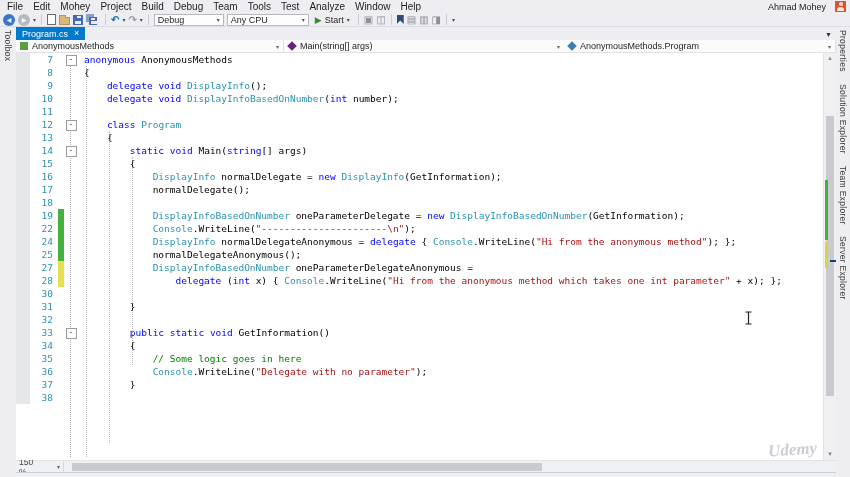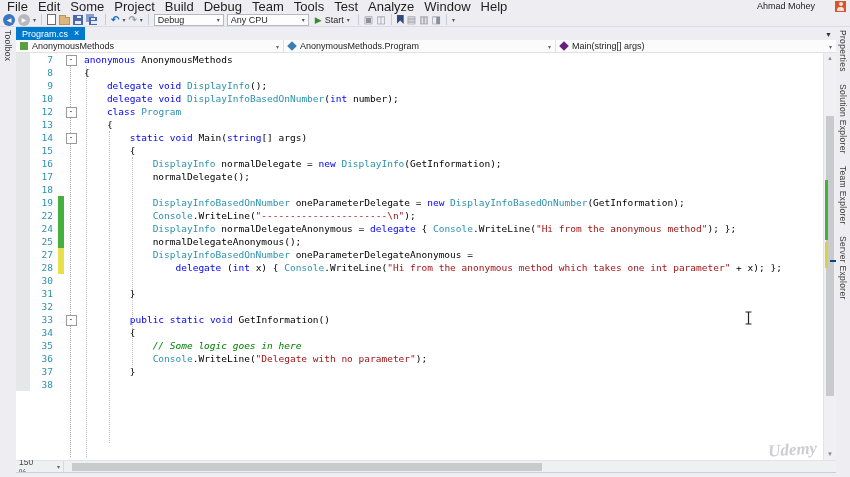--- a/index.html
+++ b/index.html
@@ -2,22 +2,22 @@
 <html><head>
 <meta charset="utf-8">
 <style>
   * { box-sizing: border-box; margin: 0; padding: 0; }
   html,body { width: 850px; height: 477px; overflow: hidden; }
   body { font-family: "Liberation Sans", sans-serif; background: #EEEEF2; color: #1E1E1E; position: relative; }
 
   
   .menubar { height: 13px; display: flex; align-items: center; background: #EEEEF2; padding: 0 2px; }
   .menus { display: flex; align-items: center; height: 100%; }
-  .menu-item { font-size: 13px; padding: 0 5px; line-height: 13px; color: #1E1E1E; cursor: default; }
-  .account { margin-left: auto; display: flex; align-items: flex-start; gap: 20px; padding-right: 2px; }
+  .menu-item { font-size: 10px; padding: 0 5px; line-height: 13px; color: #1E1E1E; cursor: default; }
+  .account { margin-left: auto; display: flex; align-items: center; gap: 9px; padding-right: 2px; }
   .uname { font-size: 9px; color: #1E1E1E; }
   .avatar { width: 11px; height: 11px; background: #D9532B; position: relative; display: inline-block; }
   .avatar::before { content: ""; position: absolute; top: 1px; left: 3.5px; width: 4px; height: 4px; border-radius: 50%; background: #F6E3D7; }
   .avatar::after { content: ""; position: absolute; bottom: 1px; left: 2px; width: 7px; height: 4px; border-radius: 3px 3px 0 0; background: #F6E3D7; }
 
   
   .toolbar { height: 14px; display: flex; align-items: center; gap: 3px; background: #EEEEF2; padding: 0 3px; border-bottom: 1px solid #DCDCE4; }
   .tsep { width: 1px; height: 11px; background: #C9CBD6; margin: 0 2px; flex: none; }
   .circ { width: 12px; height: 12px; border-radius: 50%; display: inline-flex; align-items: center; justify-content: center; font-size: 6px; color: #fff; flex: none; }
   .circ.back { background: #3A76C4; }
@@ -94,21 +94,21 @@
   .fold:not(:empty) { display: flex; align-items: center; justify-content: center; }
   .fold:not(:empty) { position: relative; }
   .fold:not(:empty) { color: #444; }
   .fold:not(:empty) { background: transparent; }
   .fold:not(:empty)::after { content: ""; position: absolute; left: 2px; top: 1.5px; width: 9px; height: 9px; border: 1px solid #9A9A9A; background: #fff; z-index: -1; }
   .code { flex: 1; white-space: pre; overflow: hidden; padding-left: 6px;
           font: 9.5px/13px "DejaVu Sans Mono", monospace; color: #000; }
   .tk-k { color: #0000FF; }
   .tk-t { color: #2B91AF; }
   .tk-s { color: #A31515; }
-  .tk-c { color: #008000; font-style: italic; }
+  .tk-c { color: #008000; }
   .tk-p { color: #000000; }
 
   .watermark { position: absolute; right: 6px; bottom: 0px; font-size: 17px; font-style: italic; font-weight: bold;
                color: rgba(110,110,125,.35); transform: rotate(-4deg); font-family: "Liberation Serif", serif; z-index: 2; }
   .ibeam { position: absolute; left: 728px; top: 258px; z-index: 3; }
 
   
   .vscroll { width: 13px; background: #F0F0F2; border-left: 1px solid #E3E3E6; display: flex; flex-direction: column; }
   .sarrow { font-size: 6px; color: #868999; text-align: center; height: 11px; line-height: 11px; flex: none; }
   .strack { flex: 1; position: relative; }
@@ -128,21 +128,21 @@
 </style>
 </head>
 <body>
 
 <div class="vs">
 
   <header class="menubar">
     <nav class="menus">
         <span class="menu-item">File</span>
         <span class="menu-item">Edit</span>
-        <span class="menu-item">Some</span>
+        <span class="menu-item">Mohey</span>
         <span class="menu-item">Project</span>
         <span class="menu-item">Build</span>
         <span class="menu-item">Debug</span>
         <span class="menu-item">Team</span>
         <span class="menu-item">Tools</span>
         <span class="menu-item">Test</span>
         <span class="menu-item">Analyze</span>
         <span class="menu-item">Window</span>
         <span class="menu-item">Help</span>
       </nav>
@@ -211,28 +211,28 @@
         </div>
         <span class="tab-overflow">▼</span>
       </div>
 
       <div class="navbar">
         <div class="nav-seg s1">
           <span class="nicon proj"></span>
           <span>AnonymousMethods</span>
           <span class="ncaret">▾</span>
         </div>
+        <div class="nav-seg s3">
+          <span class="nicon meth"></span>
+          <span>Main(string[] args)</span>
+          <span class="ncaret">▾</span>
+        </div>
         <div class="nav-seg s2">
           <span class="nicon cls"></span>
           <span>AnonymousMethods.Program</span>
-          <span class="ncaret">▾</span>
-        </div>
-        <div class="nav-seg s3">
-          <span class="nicon meth"></span>
-          <span>Main(string[] args)</span>
           <span class="ncaret">▾</span>
         </div>
       </div>
 
       <div class="editor-wrap">
         <div class="editor">
           <div class="guide outline" style="left:54px;top:10px;height:394px"></div>
           <div class="guide" style="left:70px;top:13px;height:391px"></div>
           <div class="guide" style="left:93px;top:78px;height:312px"></div>
           <div class="guide" style="left:116px;top:104px;height:208px"></div>
@@ -257,20 +257,27 @@
                 <span class="chg"></span>
                 <span class="fold"></span>
                 <span class="code"><span class="tk-p">    </span><span class="tk-k">delegate</span><span class="tk-p"> </span><span class="tk-k">void</span><span class="tk-p"> </span><span class="tk-t">DisplayInfo</span><span class="tk-p">();</span></span>
               </div>
               <div class="line">
                 <span class="glyph"></span>
                 <span class="num">10</span>
                 <span class="chg"></span>
                 <span class="fold"></span>
                 <span class="code"><span class="tk-p">    </span><span class="tk-k">delegate</span><span class="tk-p"> </span><span class="tk-k">void</span><span class="tk-p"> </span><span class="tk-t">DisplayInfoBasedOnNumber</span><span class="tk-p">(</span><span class="tk-k">int</span><span class="tk-p"> number);</span></span>
+              </div>
+              <div class="line">
+                <span class="glyph"></span>
+                <span class="num">11</span>
+                <span class="chg"></span>
+                <span class="fold"></span>
+                <span class="code"></span>
               </div>
               <div class="line">
                 <span class="glyph"></span>
                 <span class="num">12</span>
                 <span class="chg"></span>
                 <span class="fold">-</span>
                 <span class="code"><span class="tk-p">    </span><span class="tk-k">class</span><span class="tk-p"> </span><span class="tk-t">Program</span></span>
               </div>
               <div class="line">
                 <span class="glyph"></span>

